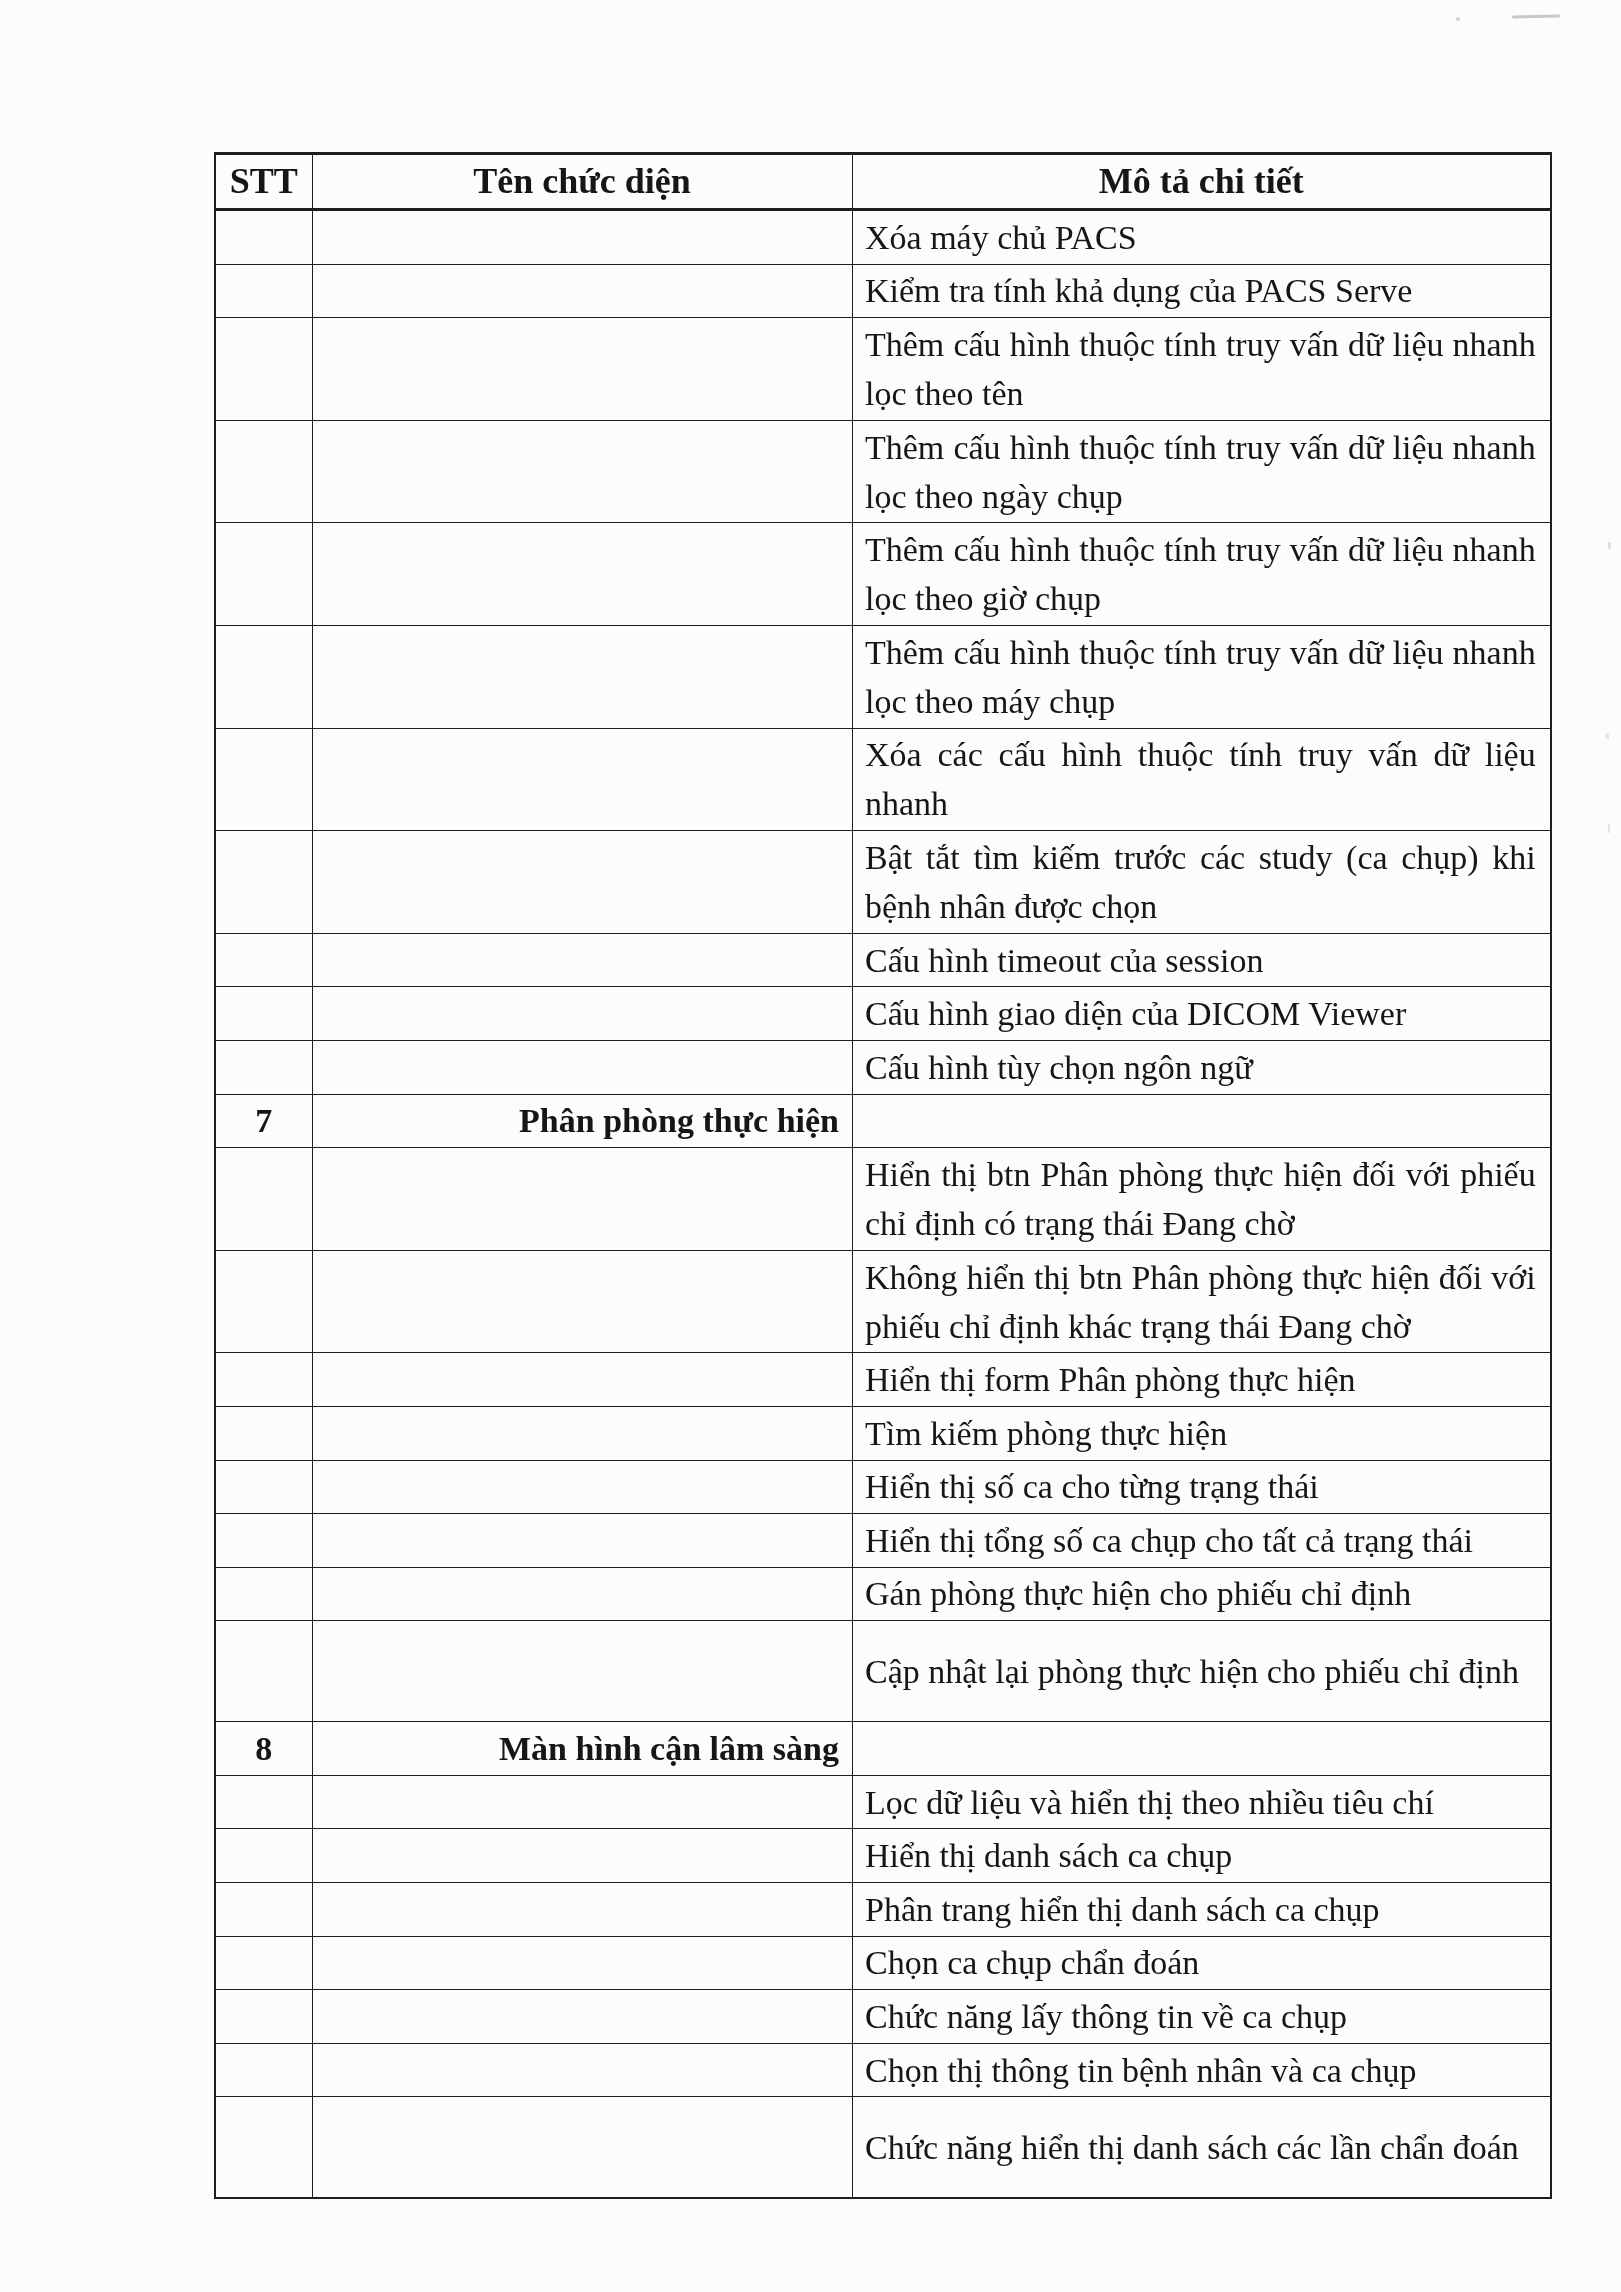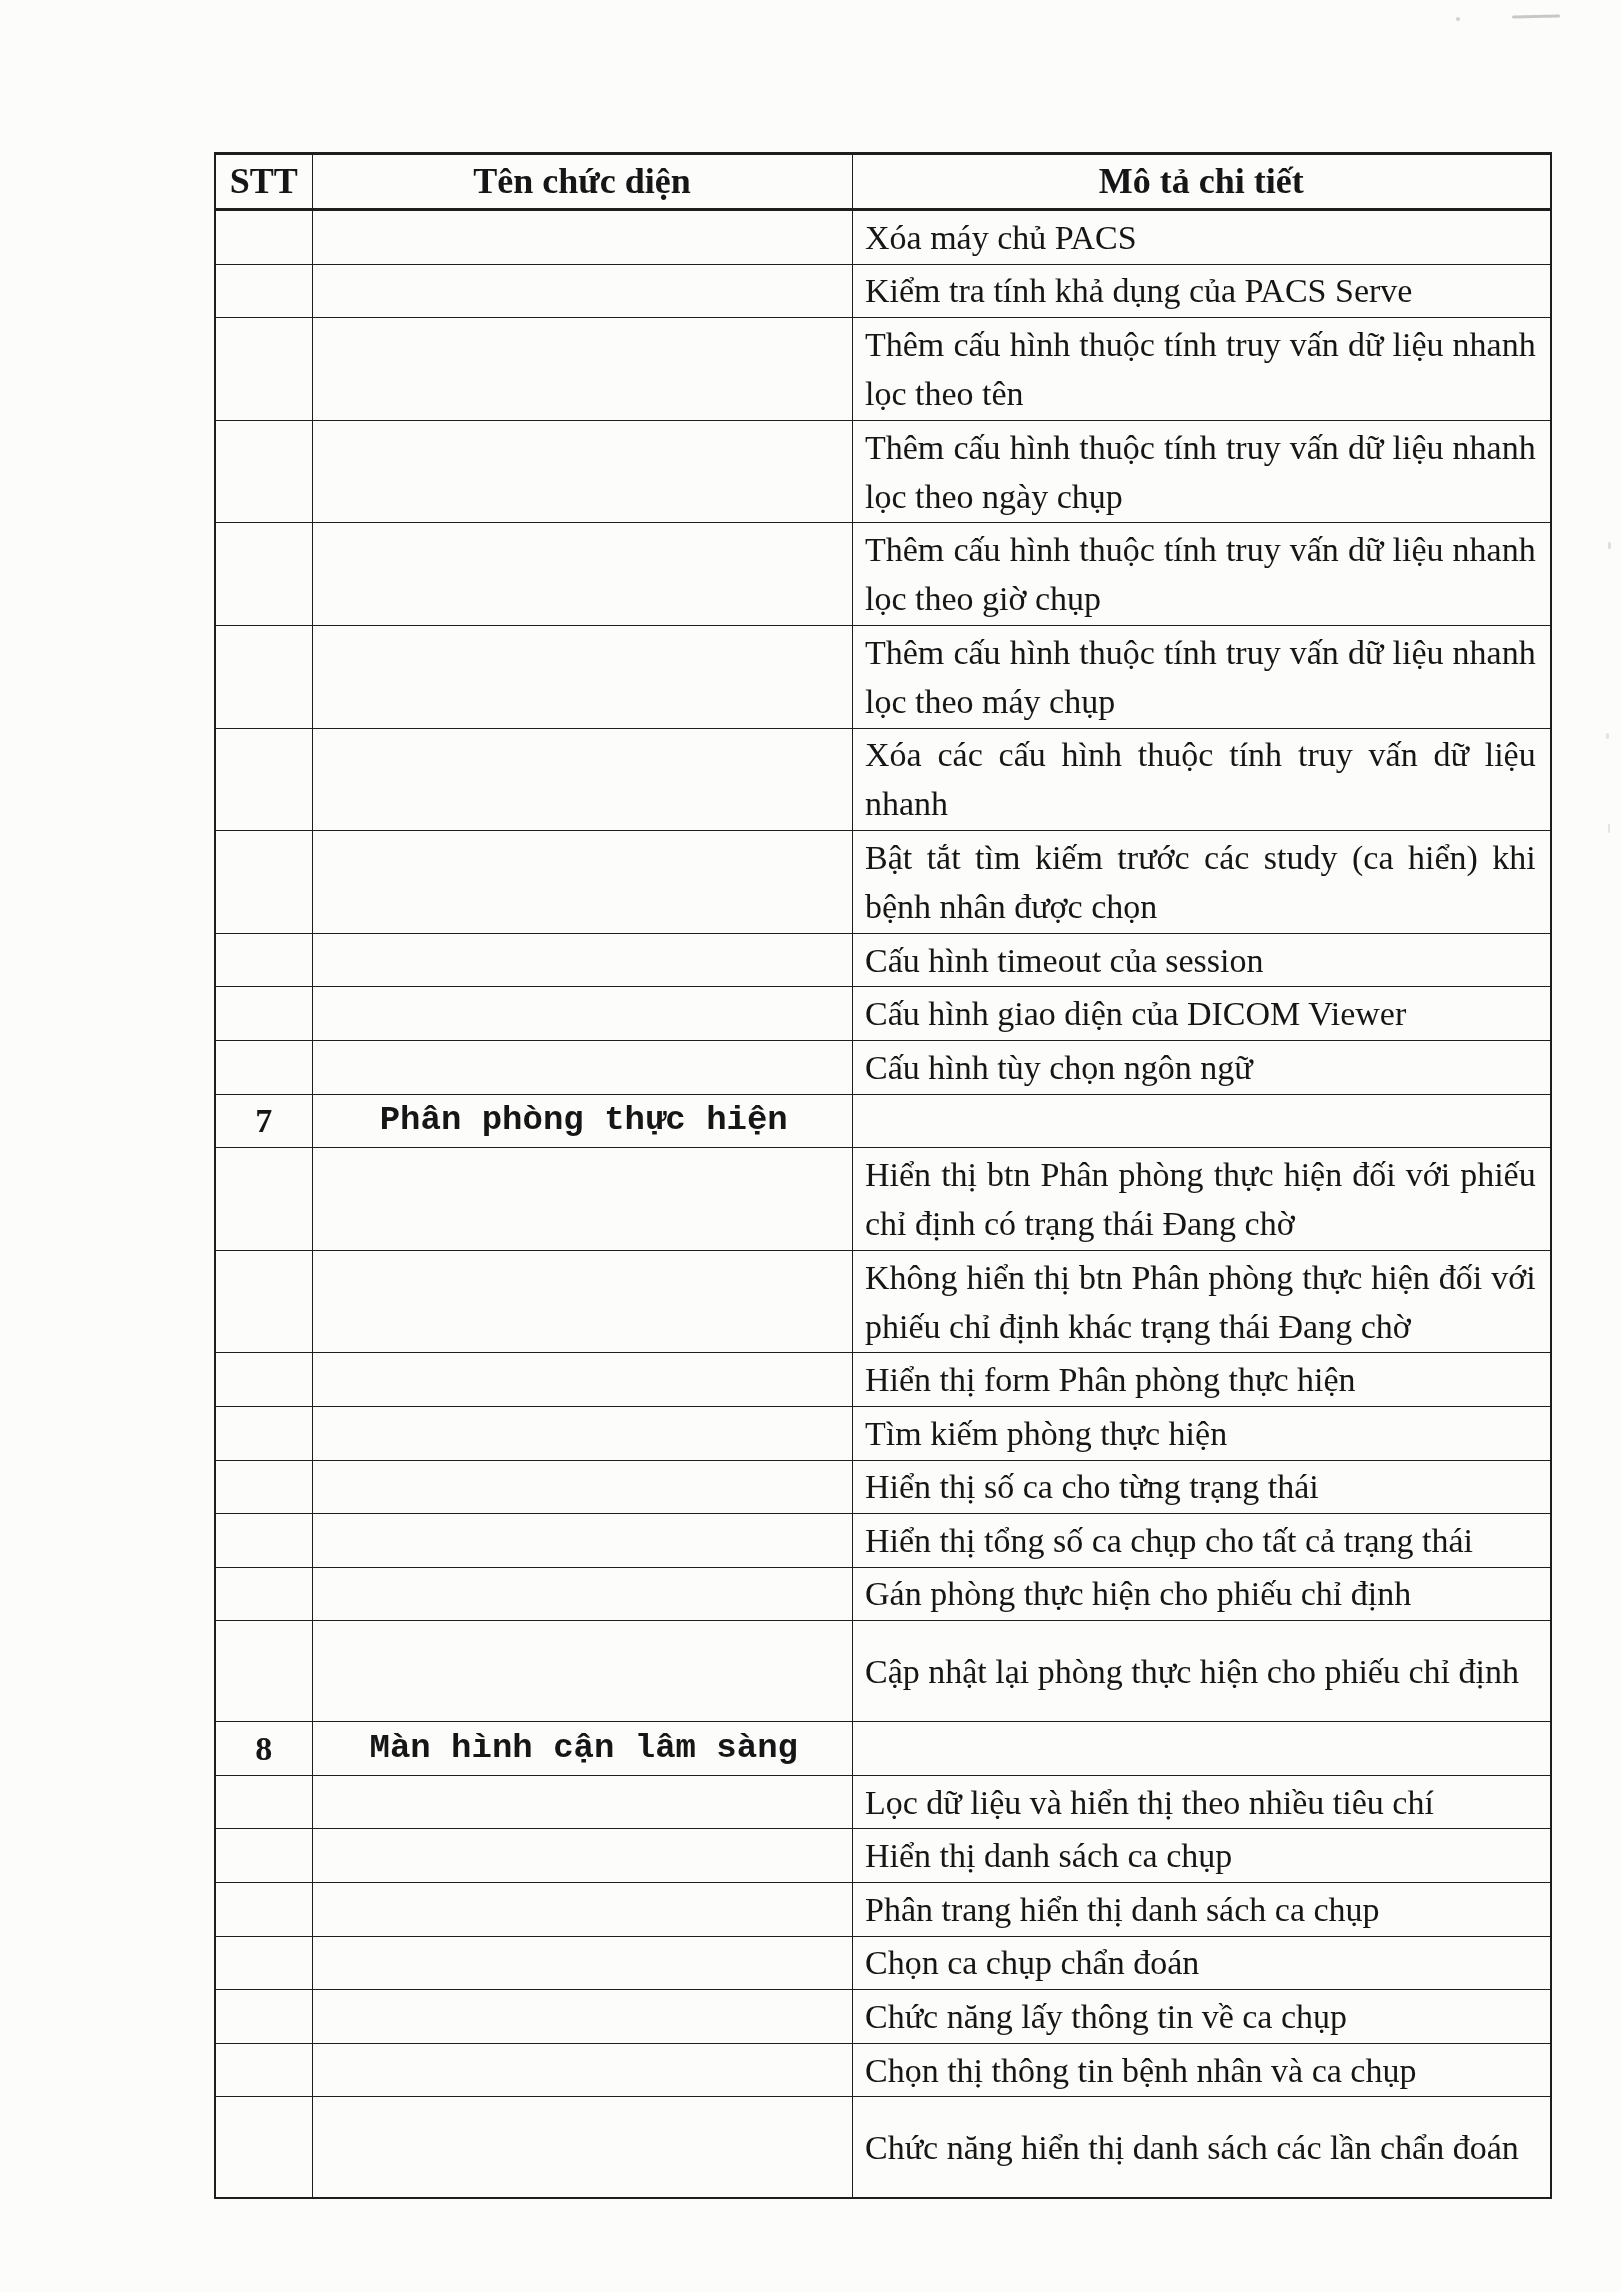--- a/index.html
+++ b/index.html
@@ -61,22 +61,21 @@
 
   .cell-stt{
     text-align:center;
     font-weight:bold;
     font-size:36px;
   }
   .cell-name{
     padding:1.8px 12.5px 1.8px 16px;
     font-weight:bold;
     font-size:35px;
-    text-align:center;
-    font-family:Liberation Mono, monospace;
+    text-align:right;
   }
   .cell-desc{
     padding:1.8px 14.3px 1.8px 12.5px;
     text-align:justify;
     text-align-last:left;
   }
 </style>
 </head>
 <body>
 
@@ -140,21 +139,21 @@
 
   <tr class="two-line">
     <td class="cell-stt"></td>
     <td class="cell-name"></td>
     <td class="cell-desc">Xóa các cấu hình thuộc tính truy vấn dữ liệu nhanh</td>
   </tr>
 
   <tr class="two-line">
     <td class="cell-stt"></td>
     <td class="cell-name"></td>
-    <td class="cell-desc">Bật tắt tìm kiếm trước các study (ca hiển) khi bệnh nhân được chọn</td>
+    <td class="cell-desc">Bật tắt tìm kiếm trước các study (ca chụp) khi bệnh nhân được chọn</td>
   </tr>
 
   <tr class="one-line">
     <td class="cell-stt"></td>
     <td class="cell-name"></td>
     <td class="cell-desc">Cấu hình timeout của session</td>
   </tr>
 
   <tr class="one-line">
     <td class="cell-stt"></td>

